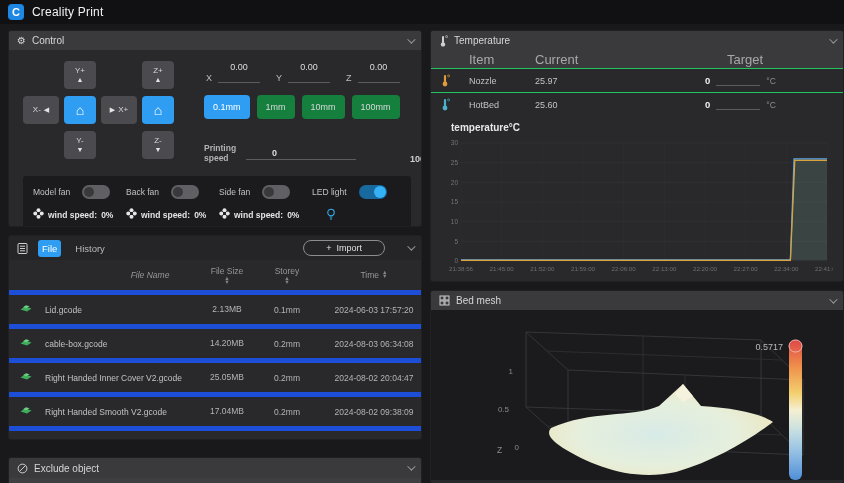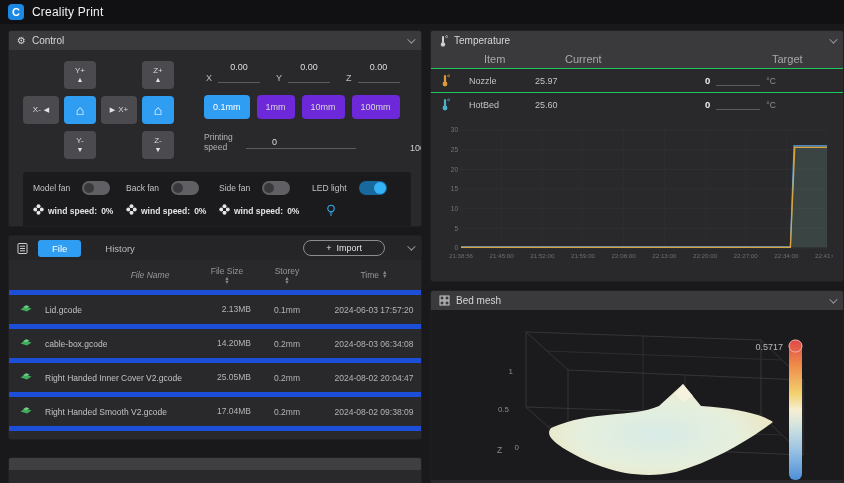--- a/index.html
+++ b/index.html
@@ -25,55 +25,55 @@
   .jogpad{display:grid;grid-template-columns:36px 32px 36px 32px;grid-template-rows:30px 30px 30px;gap:5px;align-items:center;justify-items:center;}
   .jbtn{background:#4b4b4f;border:none;border-radius:4px;color:#d8d8da;width:100%;height:28px;display:flex;flex-direction:column;align-items:center;justify-content:center;font-size:8px;line-height:1.05;cursor:pointer;}
   .jbtn .tri{font-size:7px;color:#e4e4e6;}
   .jbtn.horiz{flex-direction:row;gap:3px;font-size:8px;}
   .jbtn.home{background:#2f9df2;color:#fff;font-size:14px;}
   .pos-steps{margin-left:26px;flex:1;}
   .pos-row{display:flex;align-items:flex-end;gap:6px;margin-top:2px;margin-left:6px;}
   .pos-lab{font-size:9px;color:#bdbdc0;}
   .pos-val{font-size:9px;color:#dedee0;border-bottom:1px solid #5c5c60;width:42px;text-align:center;padding-bottom:10px;margin-right:10px;}
   .steps{display:flex;gap:7px;margin-top:12px;margin-left:4px;}
-  .stepbtn{background:#6d28d9;color:#d8d8da;border:none;border-radius:4px;font-size:9px;padding:7px 9px;cursor:pointer;}
+  .stepbtn{background:#15803d;color:#d8d8da;border:none;border-radius:4px;font-size:9px;padding:7px 9px;cursor:pointer;}
   .stepbtn.active{background:#2f9df2;color:#fff;}
-  .speed-row{display:flex;align-items:center;margin-top:14px;margin-left:4px;}
+  .speed-row{display:flex;align-items:center;margin-top:25px;margin-left:4px;font-weight:bold;}
   .speed-lab{font-size:8.5px;color:#b3b3b6;width:42px;line-height:1.15;}
   .speed-val{font-size:9px;color:#dedee0;border-bottom:1px solid #5c5c60;width:110px;padding:0 0 1px 26px;}
   .speed-max{font-size:9px;color:#cfcfd2;margin-left:54px;margin-top:10px;}
   
   .fanstrip{margin-top:12px;background:#1b1b1d;border-radius:3px;padding:9px 10px 10px 10px;display:grid;grid-template-columns:1fr 1fr 1fr 1fr;gap:4px;}
   .fan-top{display:flex;align-items:center;gap:12px;}
   .flabel{font-size:8.5px;color:#c2c2c5;}
   .tog{width:28px;height:14px;border-radius:8px;background:#606064;position:relative;cursor:pointer;flex:none;}
   .tog .knob{position:absolute;left:2px;top:2px;width:10px;height:10px;border-radius:50%;background:#39393c;}
   .tog.on{background:#17699e;}
   .tog.on .knob{left:auto;right:1px;top:1px;width:12px;height:12px;background:#35b1f5;}
   .fan-bot{display:flex;align-items:center;gap:4px;margin-top:9px;font-size:8.5px;font-weight:bold;color:#e3e3e5;}
   
   .files-head{height:24px;display:flex;align-items:center;padding:0 8px;gap:10px;background:#252528;}
-  .tab{font-size:9.5px;padding:3px 14px;border-radius:3px;color:#b9b9bc;cursor:pointer;}
+  .tab{font-size:9.5px;padding:3px 4px;border-radius:3px;color:#b9b9bc;cursor:pointer;}
   .tab.active{background:#2f9df2;color:#fff;}
   .import-btn{margin-left:auto;border:1px solid #8d8d91;border-radius:9px;background:transparent;color:#e0e0e2;font-size:9px;padding:2px 22px;display:flex;align-items:center;gap:5px;cursor:pointer;}
   .files-head .chev{margin-left:14px;}
   .thead{display:grid;grid-template-columns:26px 150px 64px 56px 118px 1fr;align-items:center;height:30px;font-size:8.5px;color:#97979b;padding:0 12px 0 10px;}
   .th{text-align:center;}
   .th .sort{display:block;line-height:4px;font-size:5.5px;color:#85858a;}
   .th.inline-sort .sort{display:inline-block;margin-left:3px;}
   .th-name{text-align:center;padding-left:60px;font-style:italic;}
   .tbody{height:150px;overflow:hidden;}
   .frow{display:grid;grid-template-columns:26px 150px 64px 56px 118px 1fr;align-items:center;min-height:34px;font-size:8.5px;color:#b4b4b8;padding:0 12px 0 10px;border-top:5px solid #1d4ed8;cursor:pointer;}
   .fname{color:#c3c3c6;}
-  .fsize{text-align:right;word-break:break-all;line-height:1.3;padding:0 8px;}
+  .fsize{text-align:center;word-break:break-all;line-height:1.3;padding:0 8px;}
   .fstorey,.ftime{text-align:center;}
   
   .exclude-body{height:12px;background:#3f3f42;}
   
-  .temp-thead{display:grid;grid-template-columns:28px 66px 120px 1fr;align-items:center;height:18px;background:#3a3a3d;font-size:11px;color:#a8a8ac;padding:0 10px;gap:15px;}
+  .temp-thead{display:grid;grid-template-columns:28px 66px 120px 1fr;align-items:center;height:18px;background:#3a3a3d;font-size:13px;color:#a8a8ac;padding:0 10px;}
   .temp-thead .t-target{padding-left:72px;}
   .trow{display:grid;grid-template-columns:28px 66px 120px 1fr;align-items:center;height:24px;font-size:9px;color:#c3c3c6;padding:0 10px;border-top:1px solid #22c55e;}
   .trow .ticon{display:flex;align-items:center;}
   .tgt{display:flex;align-items:center;gap:6px;padding-left:50px;}
   .tgt b{color:#f0f0f2;font-size:9.5px;}
   .tgt .uline{width:44px;border-bottom:1px solid #5c5c60;height:10px;}
   .tgt .unit{color:#909094;font-size:8.5px;}
   .chart-wrap{padding:6px 10px 2px 10px;}
   .chart-title{font-size:10px;font-weight:bold;color:#e8e8ea;margin-left:10px;margin-bottom:2px;}
   
@@ -311,20 +311,30 @@
               </svg></span>
             <span class="fname">mount.gcode</span>
             <span class="fsize">13.19MB</span>
             <span class="fstorey">0.2mm</span>
             <span class="ftime">2024-08-01 20:51:54</span>
           </div>
         </div>
     </section>
 
     <section class="panel" style="margin-top:17px;height:33px;">
+      <div class="phead" style="height:20px;">
+        <span class="picon">
+          <svg width="11" height="11" viewBox="0 0 11 11">
+              <circle cx="5.5" cy="5.5" r="4.4" fill="none" stroke="#cfcfd2" stroke-width="1"></circle>
+              <line x1="2.5" y1="8.5" x2="8.5" y2="2.5" stroke="#cfcfd2" stroke-width="1"></line>
+            </svg>
+        </span>
+        <span class="ptitle">Exclude object</span>
+        <span class="chev"></span>
+      </div>
       <div class="exclude-body"></div>
     </section>
   </div>
 
   <div class="col-right">
 
     <section class="panel" style="height:252px;">
       <div class="phead">
         <span class="picon">
           <svg width="9" height="12" viewBox="0 0 9 12">
@@ -371,20 +381,21 @@
         <span>HotBed</span>
         <span>25.60</span>
         <span class="tgt">
           <b>0</b>
           <span class="uline"></span>
           <span class="unit">°C</span>
         </span>
       </div>
 
       <div class="chart-wrap">
+        <div class="chart-title">temperature°C</div>
         <svg id="temp-chart" width="392" height="140" viewBox="0 0 392 140">
             <line x1="20" y1="8" x2="386" y2="8" stroke="#343438" stroke-width="0.7"></line>
             <text x="17" y="10.3" text-anchor="end" font-size="6.5" fill="#747478">30</text>
             <line x1="20" y1="27.66666666666666" x2="386" y2="27.66666666666666" stroke="#343438" stroke-width="0.7"></line>
             <text x="17" y="29.96666666666666" text-anchor="end" font-size="6.5" fill="#747478">25</text>
             <line x1="20" y1="47.333333333333336" x2="386" y2="47.333333333333336" stroke="#343438" stroke-width="0.7"></line>
             <text x="17" y="49.63333333333333" text-anchor="end" font-size="6.5" fill="#747478">20</text>
             <line x1="20" y1="67" x2="386" y2="67" stroke="#343438" stroke-width="0.7"></line>
             <text x="17" y="69.3" text-anchor="end" font-size="6.5" fill="#747478">15</text>
             <line x1="20" y1="86.66666666666667" x2="386" y2="86.66666666666667" stroke="#343438" stroke-width="0.7"></line>

